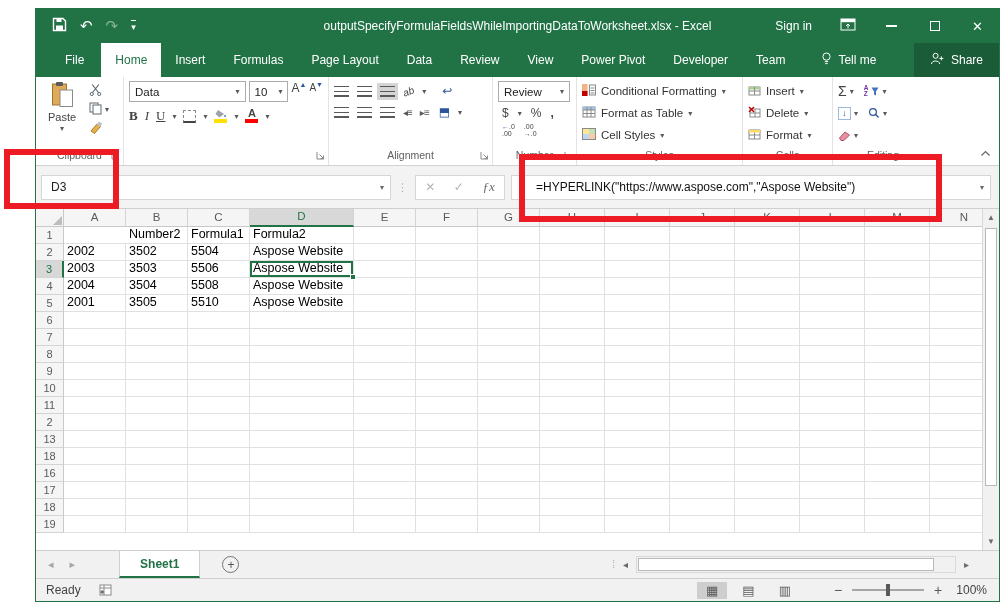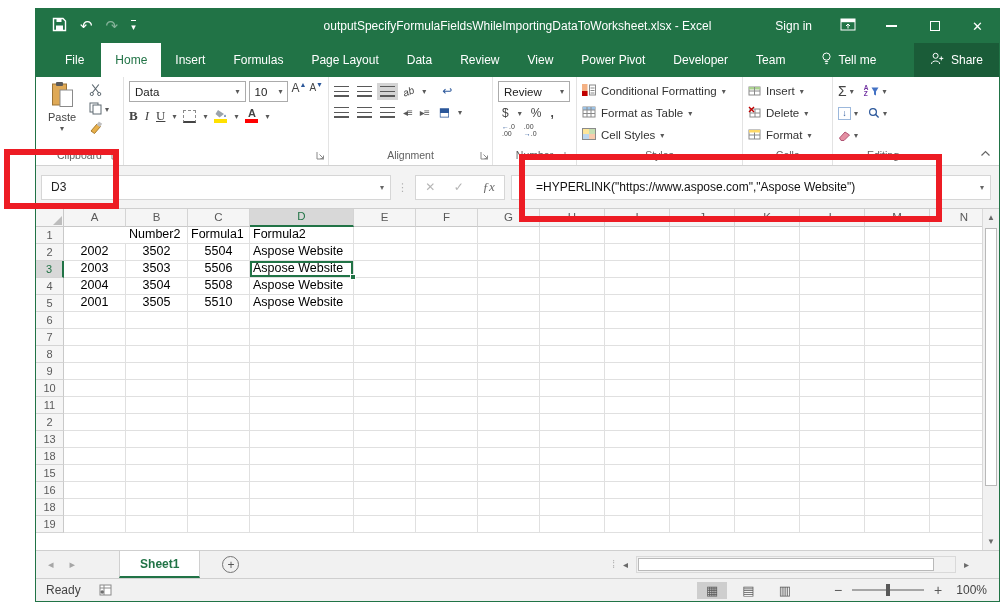--- a/index.html
+++ b/index.html
@@ -86,21 +86,21 @@
   .gridwrap { height:341px; position:relative; background:#fff; flex:0 0 341px; overflow:hidden; }
   .colhdr { display:flex; height:18px; }
   .corner { width:28px; background:#f5f5f5; border-right:1px solid #c9c9c9; border-bottom:1px solid #c9c9c9; position:relative; }
   .corner i { position:absolute; right:1px; bottom:1px; width:0; height:0; border-left:9px solid transparent; border-bottom:9px solid #bdbdbd; }
   .ch { background:#f5f5f5; border-right:1px solid #d4d4d4; border-bottom:1px solid #c9c9c9; font-size:11.5px; color:#5a5a5a; text-align:center; line-height:16px; }
   .ch.sel { background:#d8d8d8; color:var(--green,#217346); border-bottom:2px solid var(--green,#217346); line-height:14px; }
   .grow { display:flex; height:17px; }
   .rh { width:28px; background:#f5f5f5; border-right:1px solid #c9c9c9; border-bottom:1px solid #d4d4d4; font-size:11px; color:#5a5a5a; text-align:center; line-height:16px; }
   .rh.sel { background:#d8d8d8; color:var(--green,#217346); border-right:2px solid var(--green,#217346); }
   .cell { border-right:1px solid #e0e0e0; border-bottom:1px solid #e0e0e0; font-size:12.5px; color:#000; padding:0 3px; line-height:15px; white-space:nowrap; overflow:hidden; }
-  .cell.r { text-align:center; }
+  .cell.r { text-align:left; }
   .cell.selc { box-shadow:inset 0 0 0 2px var(--green,#217346); position:relative; overflow:visible; z-index:2; }
   .cell.selc .handle { position:absolute; right:-3px; bottom:-3px; width:6px; height:6px; background:var(--green,#217346); border:1px solid #fff; }
   .vscroll { position:absolute; top:0; right:0; width:17px; height:341px; background:#f1f1f1; border-left:1px solid #d9d9d9; font-size:8px; color:#6a6a6a; }
   .vsa { height:17px; display:flex; align-items:center; justify-content:center; }
   .vthumb { position:absolute; top:19px; left:2px; width:12px; height:258px; background:#fff; border:1px solid #b9b9b9; }
   .vsa.dn { position:absolute; bottom:0; left:0; right:0; }
 
   
   .sheetbar { height:28px; background:#f1f1f1; border-top:1px solid #cfcfcf; display:flex; align-items:stretch; font-size:12px; flex:0 0 28px; }
   .snav { display:flex; align-items:center; gap:16px; color:#a6a6a6; padding:0 14px 0 12px; font-size:11px; }
@@ -745,38 +745,38 @@
             <div class="cell" style="width: 62px;"></div>
             <div class="cell" style="width: 65px;"></div>
             <div class="cell" style="width: 65px;"></div>
             <div class="cell" style="width: 65px;"></div>
             <div class="cell" style="width: 65px;"></div>
             <div class="cell" style="width: 65px;"></div>
             <div class="cell" style="width: 65px;"></div>
             <div class="cell" style="flex: 1 1 0%;"></div>
           </div>
           <div class="grow">
-            <div class="rh">15</div>
-            <div class="cell" style="width: 62px;"></div>
-            <div class="cell" style="width: 62px;"></div>
-            <div class="cell" style="width: 62px;"></div>
-            <div class="cell" style="width: 104px;"></div>
-            <div class="cell" style="width: 62px;"></div>
-            <div class="cell" style="width: 62px;"></div>
-            <div class="cell" style="width: 62px;"></div>
-            <div class="cell" style="width: 65px;"></div>
-            <div class="cell" style="width: 65px;"></div>
-            <div class="cell" style="width: 65px;"></div>
-            <div class="cell" style="width: 65px;"></div>
-            <div class="cell" style="width: 65px;"></div>
-            <div class="cell" style="width: 65px;"></div>
-            <div class="cell" style="flex: 1 1 0%;"></div>
-          </div>
-          <div class="grow">
             <div class="rh">16</div>
+            <div class="cell" style="width: 62px;"></div>
+            <div class="cell" style="width: 62px;"></div>
+            <div class="cell" style="width: 62px;"></div>
+            <div class="cell" style="width: 104px;"></div>
+            <div class="cell" style="width: 62px;"></div>
+            <div class="cell" style="width: 62px;"></div>
+            <div class="cell" style="width: 62px;"></div>
+            <div class="cell" style="width: 65px;"></div>
+            <div class="cell" style="width: 65px;"></div>
+            <div class="cell" style="width: 65px;"></div>
+            <div class="cell" style="width: 65px;"></div>
+            <div class="cell" style="width: 65px;"></div>
+            <div class="cell" style="width: 65px;"></div>
+            <div class="cell" style="flex: 1 1 0%;"></div>
+          </div>
+          <div class="grow">
+            <div class="rh">17</div>
             <div class="cell" style="width: 62px;"></div>
             <div class="cell" style="width: 62px;"></div>
             <div class="cell" style="width: 62px;"></div>
             <div class="cell" style="width: 104px;"></div>
             <div class="cell" style="width: 62px;"></div>
             <div class="cell" style="width: 62px;"></div>
             <div class="cell" style="width: 62px;"></div>
             <div class="cell" style="width: 65px;"></div>
             <div class="cell" style="width: 65px;"></div>
             <div class="cell" style="width: 65px;"></div>

